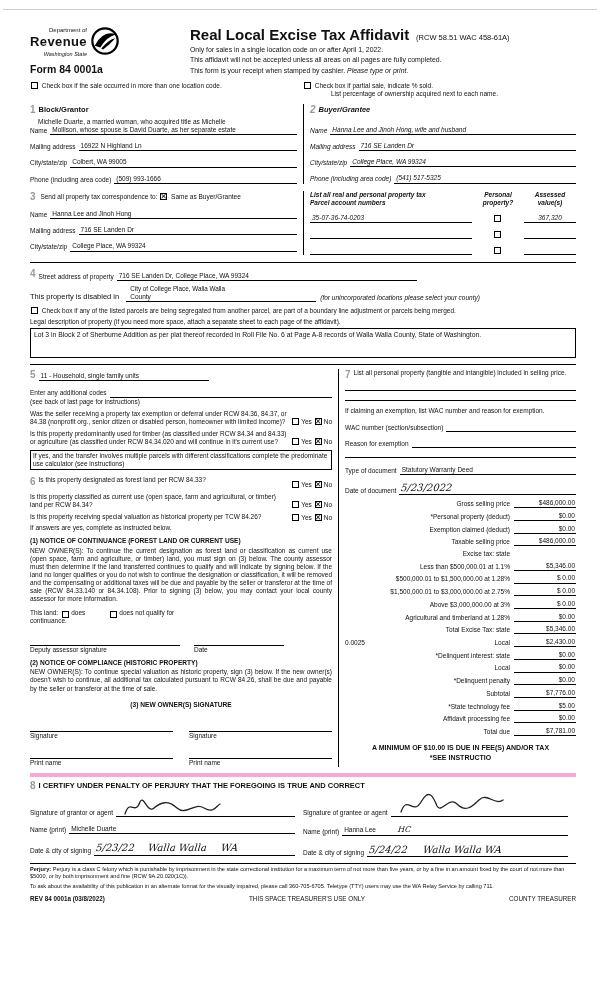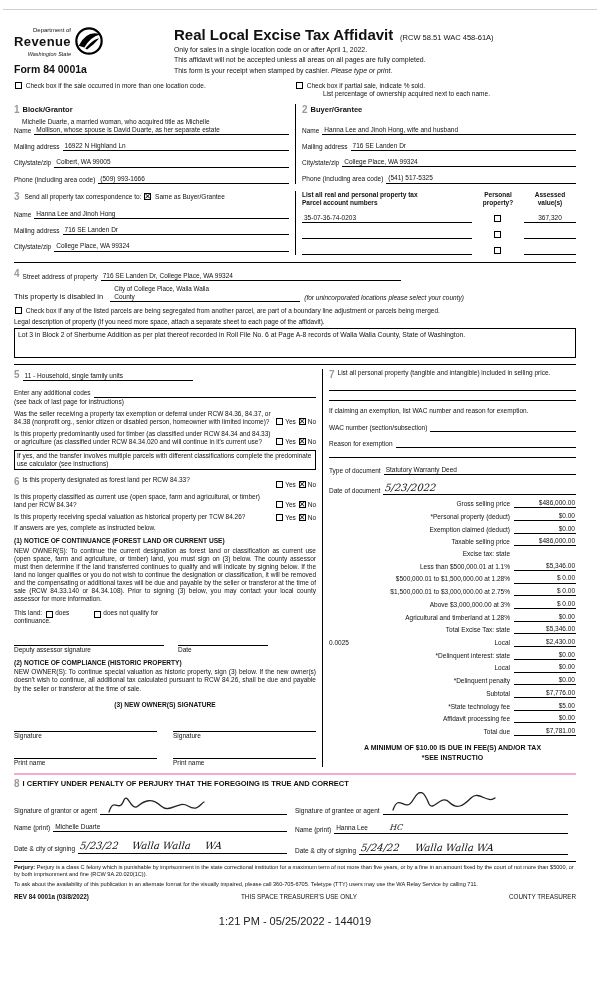--- a/index.html
+++ b/index.html
@@ -1,18 +1,18 @@
 <!DOCTYPE html>
 <html><head>
 <meta charset="utf-8">
 <style>
   * { box-sizing: border-box; margin: 0; padding: 0; }
   html,body { width:600px; background:#f8f8f8; }
   body { font-family:"Liberation Sans","DejaVu Sans",sans-serif; font-size:6.5px; color:#111; line-height:1.25; }
-  .page { width:600px; min-height:988px; background:#fff; padding:26px 24px 6px 14px; position:relative; overflow:hidden; }
+  .page { width:600px; min-height:988px; background:#fff; padding:26px 24px 6px 30px; position:relative; overflow:hidden; }
   .scanline { position:absolute; top:9px; left:3px; right:3px; border-top:1px solid #cfcfcf; }
   .ul { border-bottom:1px solid #000; }
   .grow { flex:1; }
   .b { font-weight:bold; }
   .i { font-style:italic; }
   .sec { color:#9a9a9a; font-weight:bold; font-size:10px; margin-right:3px; vertical-align:middle; }
   .cb { width:7px; height:7px; border:1px solid #000; display:inline-block; position:relative; top:1px; margin:0 2px 0 1px; background:#fff; flex:none; }
   .cb.checked::before { content:"\2715"; position:absolute; left:-1px; top:-2px; font-size:8px; font-weight:bold; }
   .hand { font-family:"DejaVu Serif",serif; font-style:italic; display:inline-block; transform:skewX(-6deg); font-size:10px; white-space:nowrap; }
 
@@ -26,21 +26,21 @@
   .dept-state { font-size:5.5px; font-style:italic; text-align:right; }
   .form-no { font-size:10.5px; font-weight:bold; margin-top:5px; }
   .title-block { flex:1; padding-left:8px; }
   .title { font-size:15px; font-weight:bold; }
   .rcw { font-size:7.5px; margin-left:5px; }
   .hnote { font-size:6.9px; margin-top:1.5px; }
 
   
   .cols { display:flex; margin-top:5px; }
   .cl { width:50%; padding-right:6px; }
-  .cr { width:50%; border-left:1px solid #000; padding-left:6px; }
+  .cr { width:50%; border-left:1px solid #000; padding-left:6px;font-style:italic; }
   .frow { display:flex; align-items:flex-end; margin-top:7px; }
   .lbl { white-space:nowrap; margin-right:3px; }
   .val { padding:0 2px; }
   .h7 { font-size:7.5px; }
 
   .checksrow { display:flex; margin-top:5px; }
   .checksrow > div { width:50%; }
   .phead { display:flex; font-weight:bold; }
   .pc1 { flex:1; }
   .pc2 { width:52px; text-align:center; flex:none; }
@@ -66,21 +66,21 @@
   .nbody { margin-top:1px; text-align:justify; }
   .center { text-align:center; }
 
   
   .trow { display:flex; align-items:flex-end; margin-top:3.6px; }
   .tlabel { white-space:nowrap; }
   .tvalue { width:62px; text-align:right; margin-left:4px; flex:none; padding:0 1px; }
   .minnote { font-weight:bold; font-size:7px; margin-top:8px; text-align:center; }
 
   
-  .sec8 { border-top:2px solid #f9a8d4; margin-top:6px; padding-top:3px; }
+  .sec8 { border-top:4px solid #f9a8d4; margin-top:6px; padding-top:3px; }
   .certcols { display:flex; }
   .certcols > div { width:50%; padding-right:8px; }
   .sigrow { display:flex; align-items:flex-end; margin-top:8px; }
   .sigarea { position:relative; height:14px; }
   .sigarea svg { position:absolute; bottom:-2px; left:6px; }
 
   .tiny { font-size:5.6px; }
   .perjury { border-top:1px solid #000; margin-top:6px; padding-top:2px; }
   .footrow { display:flex; justify-content:space-between; align-items:flex-start; margin-top:5px; font-size:6.3px; }
   .stamp { text-align:center; font-size:11px; margin-top:14px; color:#222; }
@@ -548,14 +548,13 @@
     <span>Perjury is a class C felony which is punishable by imprisonment in the state correctional institution for a maximum term of not more than five years, or by a fine in an amount fixed by the court of not more than $5000, or by both imprisonment and fine (RCW 9A.20.020(1C)).</span>
   </div>
   <div class="tiny" style="margin-top:3px;">To ask about the availability of this publication in an alternate format for the visually impaired, please call 360-705-6705. Teletype (TTY) users may use the WA Relay Service by calling 711.</div>
 
   <div class="footrow">
     <span class="b">REV 84 0001a (03/8/2022)</span>
     <span>THIS SPACE TREASURER'S USE ONLY</span>
     <span>COUNTY TREASURER</span>
   </div>
 
-  <div class="stamp">1:21 PM - 05/25/2022 - 144019</div>
 </div>
 
 </body></html>

